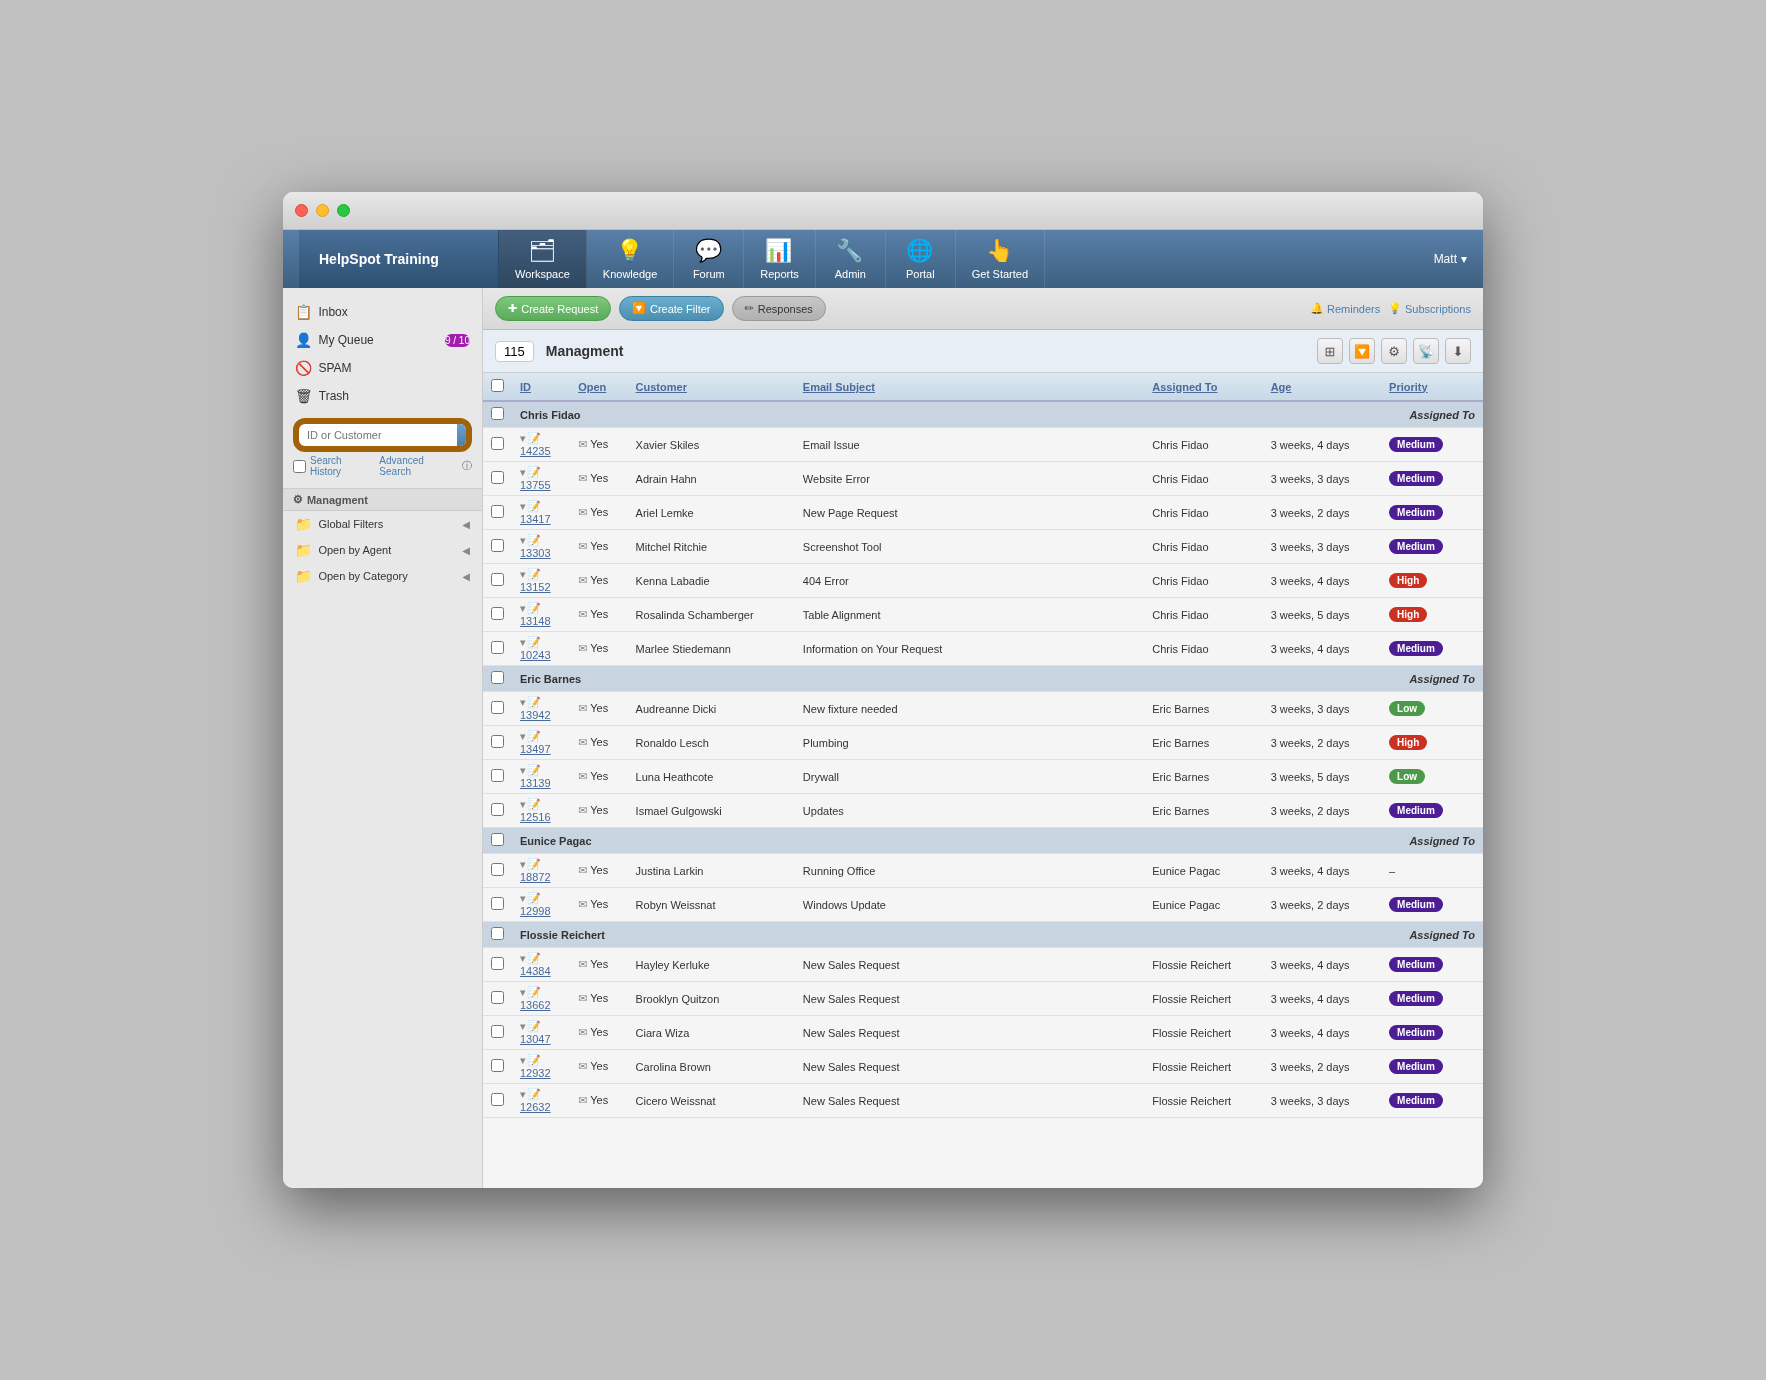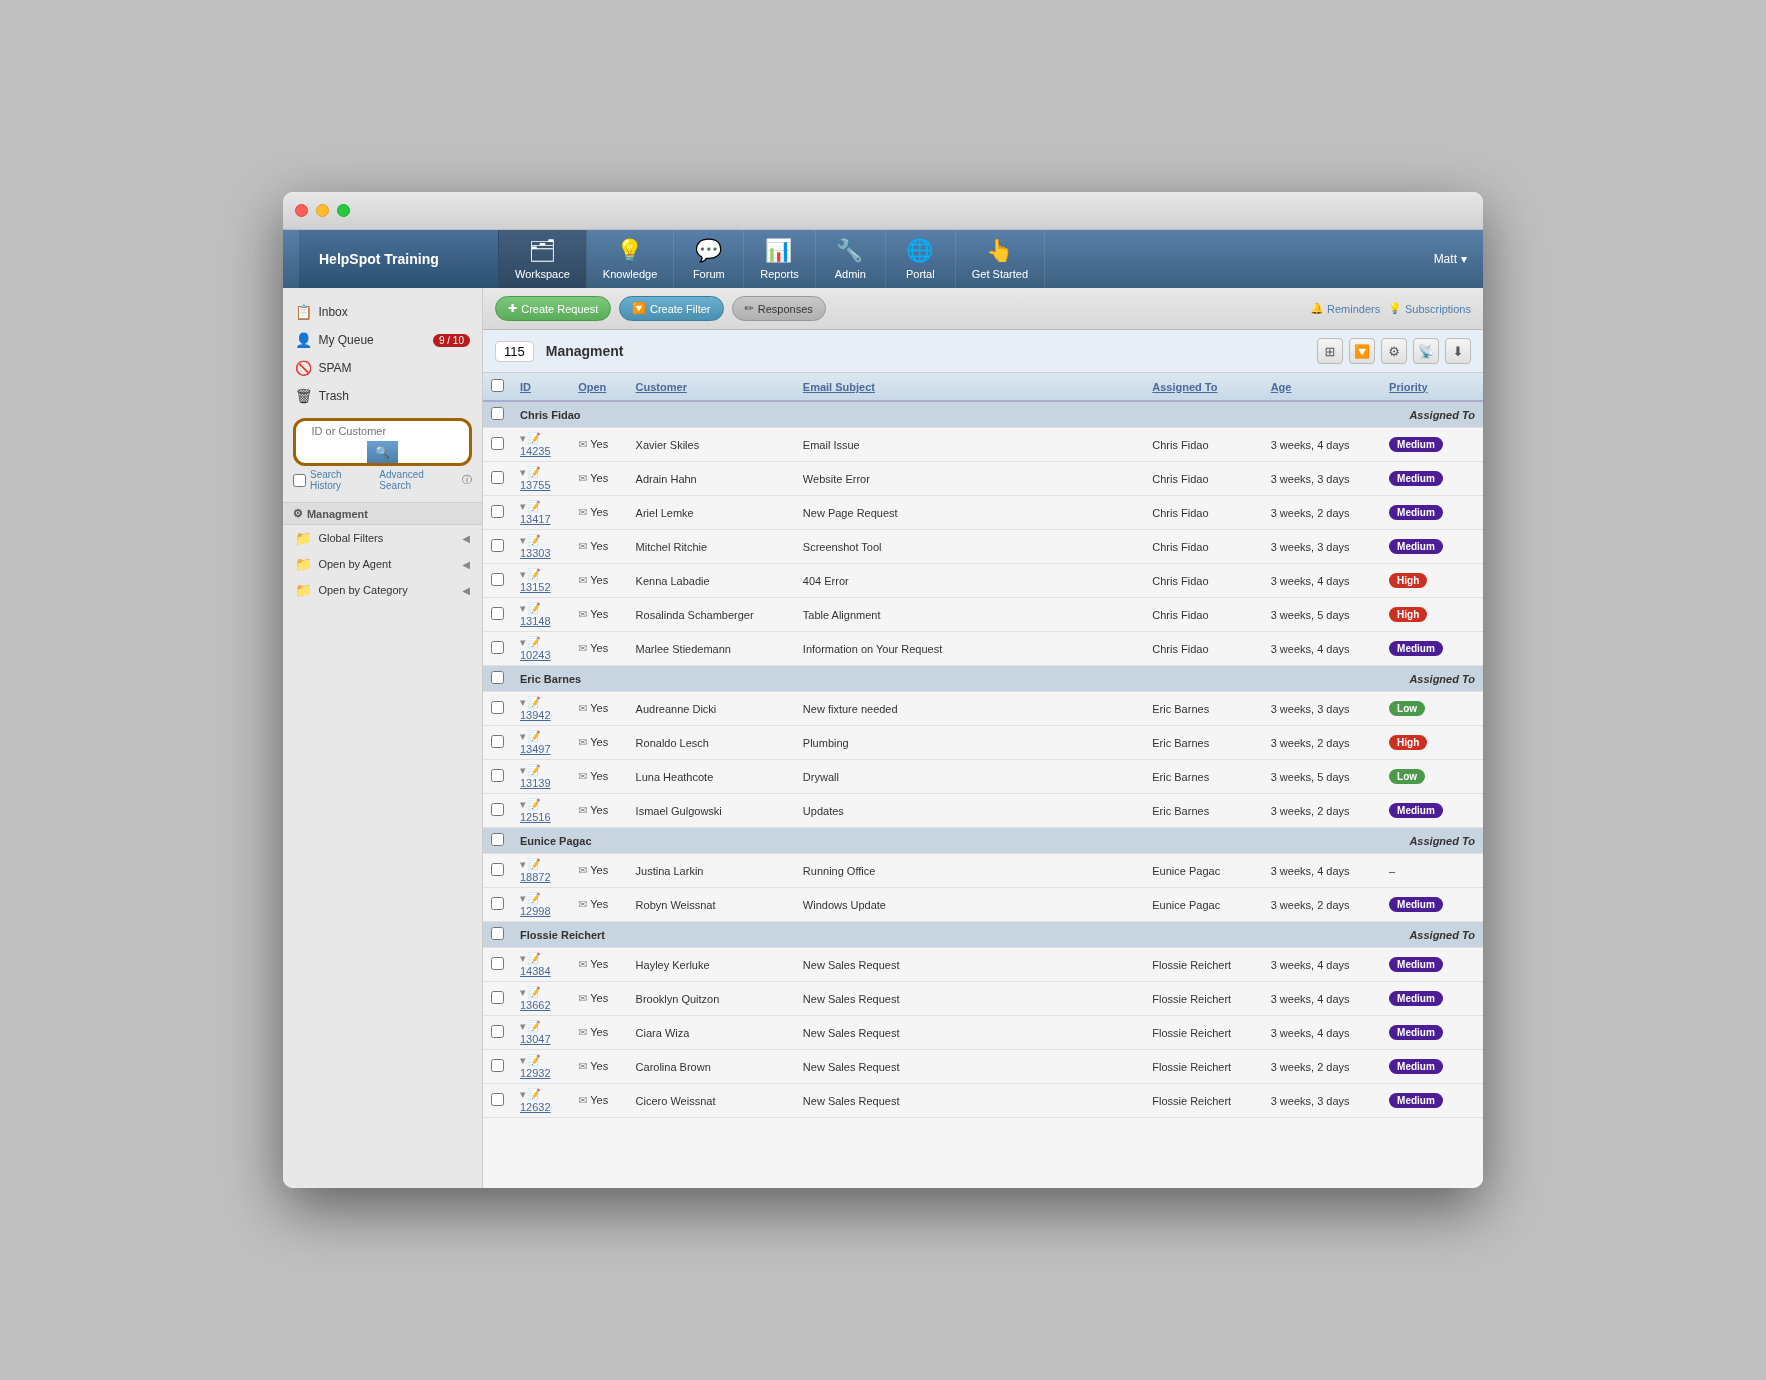--- a/index.html
+++ b/index.html
@@ -98,35 +98,34 @@
       align-items: center;
       padding: 6px 12px;
       cursor: pointer;
       gap: 6px;
       font-size: 12px;
       color: #333;
     }
     .sidebar-icon { font-size: 14px; }
     .sidebar-badge {
       margin-left: auto;
-      background: #b91c1c;
+      background: #a21caf;
       color: #fff;
       border-radius: 8px;
-      padding: 1px 6px;
+      padding: 1px 0;
       font-size: 10px;
     }
     .search-area { padding: 8px 10px; }
     .search-box {
       display: flex;
       align-items: center;
-      border: 3px solid #a16207;
+      border: 6px solid #a16207;
       border-radius: 12px;
       background: #fff;
       overflow: hidden;
-      flex-direction: column;
     }
     .search-input {
       border: none;
       outline: none;
       padding: 4px 8px;
       font-size: 11px;
       flex: 1;
       background: transparent;
     }
     .search-btn {

